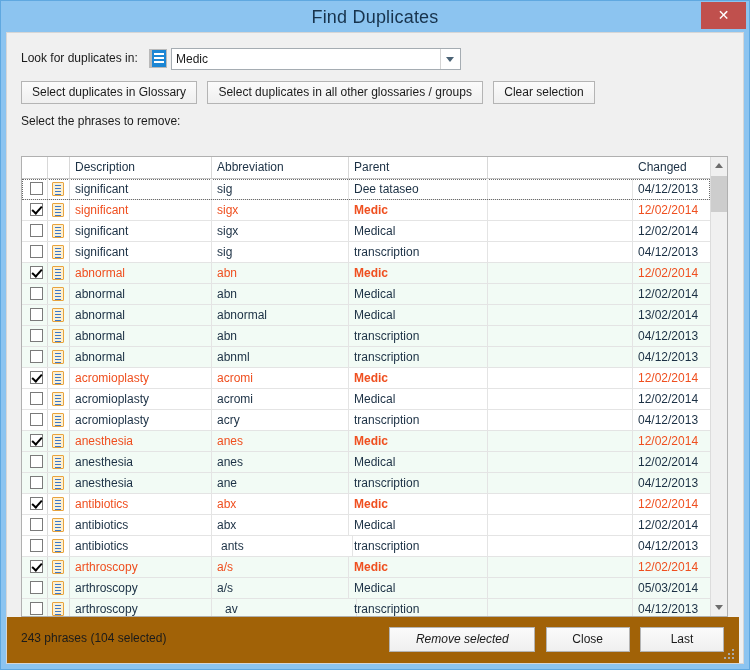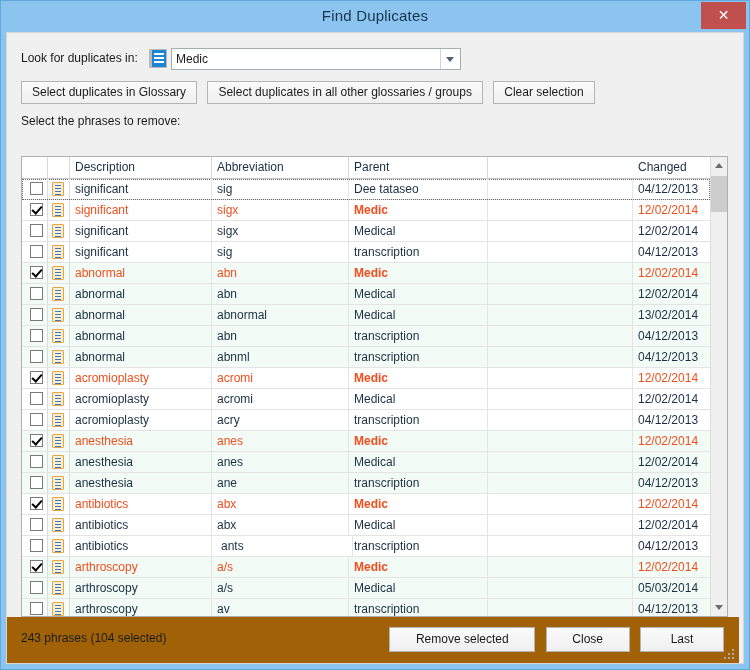--- a/index.html
+++ b/index.html
@@ -27,21 +27,21 @@
   
   #titlebar {
     position: relative;
     height: 31px;
     background: #8cc4f0;
   }
   #title-text {
     position: absolute;
     left: 0; right: 0; top: 6px;
     text-align: center;
-    font-size: 15px;
+    font-size: 18px;
     color: #17334d;
     letter-spacing: .2px;
   }
   #close-button {
     position: absolute;
     right: 3px;
     top: 1px;
     width: 45px;
     height: 27px;
     background: #c0504d;
@@ -401,21 +401,21 @@
     position: absolute;
     right: 15px;
     top: 10px;
   }
   #footer-buttons .btn {
     height: 25px;
     line-height: 23px;
     margin-left: 7px;
     min-width: 84px;
   }
-  #btn-remove { min-width: 146px !important; }
+  #btn-remove { min-width: 146px !important; font-style: italic; }
   #grip {
     position: absolute;
     right: 4px;
     bottom: 3px;
     width: 11px;
     height: 11px;
   }
   #grip span {
     position: absolute;
     width: 2px;
@@ -835,21 +835,21 @@
             </div>
             <div class="cell c-icon" style="left: 26px; width: 22px;">
               <div class="doc-icon">
                 <i class="d1"></i>
                 <i class="d2"></i>
                 <i class="d3"></i>
                 <i class="d4"></i>
               </div>
             </div>
             <div class="cell c-desc" style="left: 48px; width: 142px;">arthroscopy</div>
-            <div class="cell c-abbr" style="left: 190px; width: 137px;">av</div>
+            <div class="cell c-abbr" style="left: 198px; width: 137px;">av</div>
             <div class="cell c-parent" style="left: 327px; width: 139px;">transcription</div>
             <div class="cell c-used" style="left: 466px; width: 145px;"></div>
             <div class="cell c-changed" style="left: 611px; width: 82px;">04/12/2013</div>
           </div>
         </div>
       <div id="vscroll">
         <div class="sb-btn up"></div>
         <div id="vscroll-thumb"></div>
         <div class="sb-btn down"></div>
       </div>

